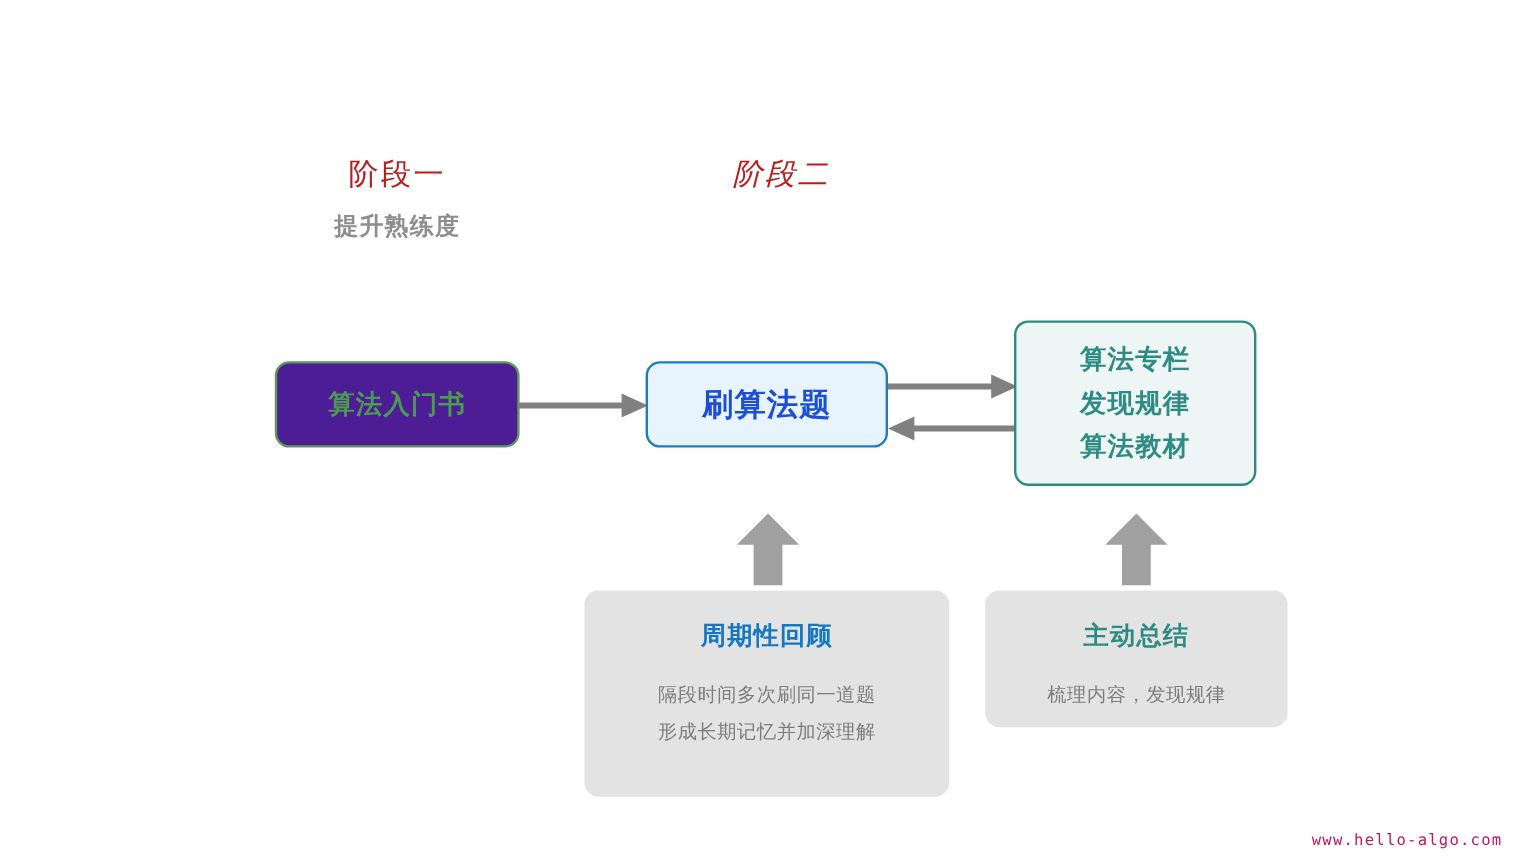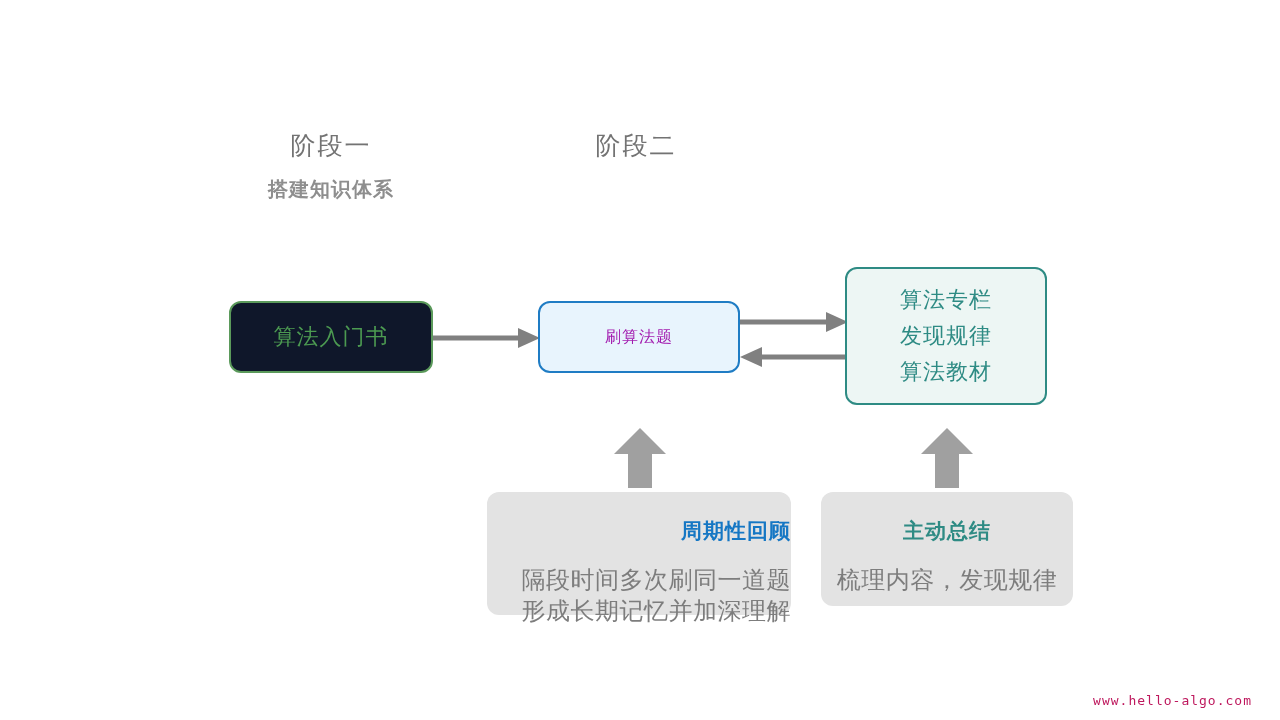--- a/index.html
+++ b/index.html
@@ -22,21 +22,21 @@
 
   
   .stage-header {
     position: absolute;
     text-align: center;
     width: 260px;
   }
   .stage-title {
     font-size: 25px;
     font-weight: 400;
-    color: #737373;
+    color: #b91c1c;
     line-height: 34px;
     letter-spacing: 2px;
   }
   .stage-sub {
     font-size: 20px;
     font-weight: bold;
     color: #8e8e8e;
     line-height: 30px;
     margin-top: 12px;
     letter-spacing: 1px;
@@ -47,41 +47,41 @@
     position: absolute;
     box-sizing: border-box;
     display: flex;
     flex-direction: column;
     align-items: center;
     justify-content: center;
     border-radius: 12px;
     text-align: center;
   }
   .node-line {
-    font-weight: normal;
+    font-weight: bold;
     letter-spacing: 1px;
   }
 
   .node-green {
     border: 2px solid #5b9a5b;
-    background: #0f172a;
+    background: #4c1d95;
   }
   .node-green .node-line {
     color: #4c9a51;
     font-size: 22px;
     line-height: 30px;
   }
 
   .node-blue {
     border: 2px solid #1f7cc4;
     background: #e8f4fd;
   }
   .node-blue .node-line {
-    color: #a21caf;
-    font-size: 16px;
+    color: #1d4ed8;
+    font-size: 26px;
     line-height: 30px;
   }
 
   .node-teal {
     border: 2px solid #2e8b84;
     background: #edf6f4;
   }
   .node-teal .node-line {
     color: #2e8b84;
     font-size: 22px;
@@ -101,21 +101,21 @@
   }
   .note-title {
     font-size: 21px;
     font-weight: bold;
     line-height: 30px;
     letter-spacing: 1px;
   }
   .note-title.blue  { color: #1577c4; }
   .note-title.teal  { color: #2e8b84; }
   .note-body {
-    font-size: 24px;
+    font-size: 16px;
     color: #7d7d7d;
     line-height: 31px;
     letter-spacing: 0.5px;
   }
 
   
   .connector { position: absolute; }
 
   
   .watermark {
@@ -128,24 +128,24 @@
     letter-spacing: 1px;
   }
 </style>
 </head>
 <body>
 
 <div id="canvas">
 
   <div class="stage-header" style="left:201px; top:128px;">
     <div class="stage-title">阶段一</div>
-    <div class="stage-sub">搭建知识体系</div>
-  </div>
-
-  <div class="stage-header" style="left:506px; top:128px;">
+    <div class="stage-sub">提升熟练度</div>
+  </div>
+
+  <div class="stage-header" style="left:521px; top:128px;font-style:italic;">
     <div class="stage-title">阶段二</div>
   </div>
 
   <div class="stage-header" style="left:816px; top:128px;">
   </div>
 
   <svg class="connector" style="left:432px; top:320px;" width="110" height="36" viewBox="0 0 110 36">
     <line x1="0" y1="18" x2="88" y2="18" stroke="#808080" stroke-width="5"></line>
     <polygon points="86,8 108,18 86,28" fill="#808080"></polygon>
   </svg>
@@ -175,21 +175,21 @@
   <div class="node node-blue" style="left:538px; top:301px; width:202px; height:72px;">
     <div class="node-line">刷算法题</div>
   </div>
 
   <div class="node node-teal" style="left:845px; top:267px; width:202px; height:138px;">
     <div class="node-line">算法专栏</div>
     <div class="node-line">发现规律</div>
     <div class="node-line">算法教材</div>
   </div>
 
-  <div class="note" style="left:487px; top:492px; width:304px; height:123px; padding-top:24px;align-items:flex-end;">
+  <div class="note" style="left:487px; top:492px; width:304px; height:172px; padding-top:24px;">
     <div class="note-title blue">周期性回顾</div>
     <div class="note-body" style="margin-top:18px;">隔段时间多次刷同一道题</div>
     <div class="note-body">形成长期记忆并加深理解</div>
   </div>
 
   <div class="note" style="left:821px; top:492px; width:252px; height:114px; padding-top:24px;">
     <div class="note-title teal">主动总结</div>
     <div class="note-body" style="margin-top:18px;">梳理内容，发现规律</div>
   </div>
 

